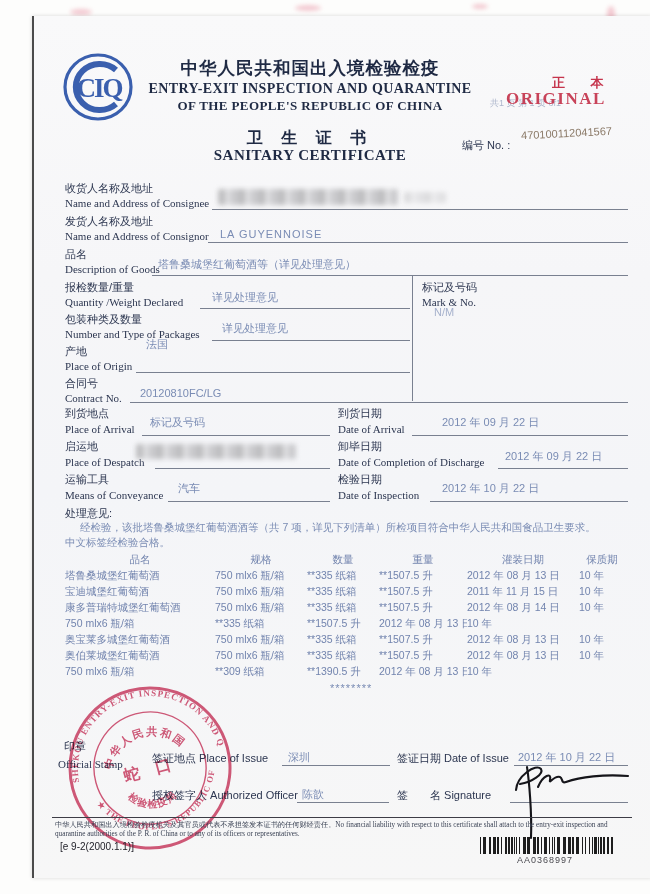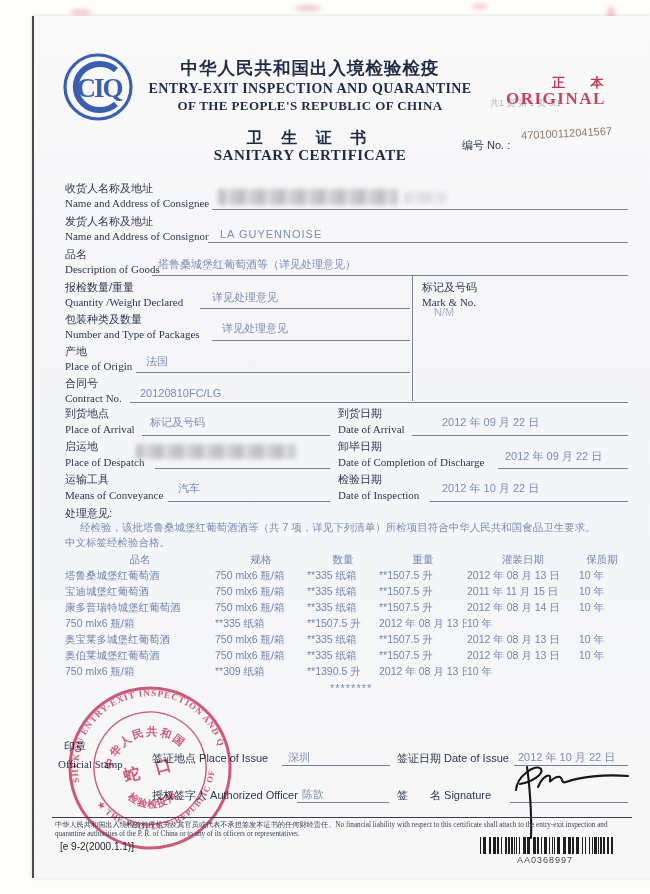--- a/index.html
+++ b/index.html
@@ -89,21 +89,21 @@
   <span class="abs typed" style="left:434px;top:306px;opacity:.65;">N/M</span>
 
   <span class="abs lbl-cn" style="left:65px;top:313px;">包装种类及数量</span>
   <span class="abs lbl-en" style="left:65px;top:328px;">Number and Type of Packages</span>
   <div class="ul" style="left:212px;top:339px;width:198px;"></div>
   <span class="abs typed" style="left:222px;top:322px;">详见处理意见</span>
 
   <span class="abs lbl-cn" style="left:65px;top:345px;">产地</span>
   <span class="abs lbl-en" style="left:65px;top:360px;">Place of Origin</span>
   <div class="ul" style="left:136px;top:371px;width:274px;"></div>
-  <span class="abs typed" style="left:146px;top:355px;">法国</span>
+  <span class="abs typed" style="left:146px;top:338px;">法国</span>
 
   <span class="abs lbl-cn" style="left:65px;top:377px;">合同号</span>
   <span class="abs lbl-en" style="left:65px;top:392px;">Contract No.</span>
   <div class="ul" style="left:130px;top:401px;width:498px;"></div>
   <span class="abs typed" style="left:140px;top:387px;">20120810FC/LG</span>
 
   <span class="abs lbl-cn" style="left:65px;top:407px;">到货地点</span>
   <span class="abs lbl-en" style="left:65px;top:423px;">Place of Arrival</span>
   <div class="ul" style="left:142px;top:434px;width:188px;"></div>
   <span class="abs typed" style="left:150px;top:416px;">标记及号码</span>

